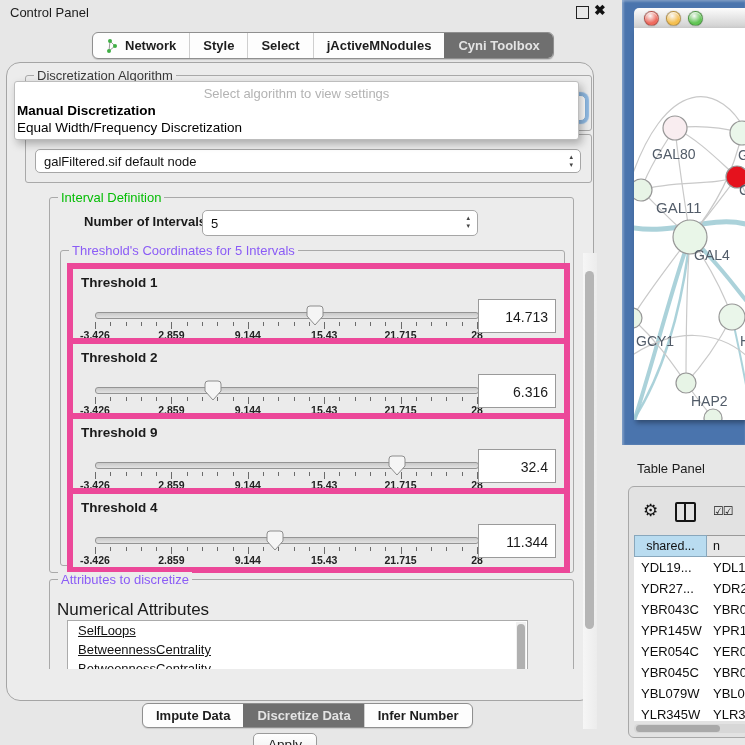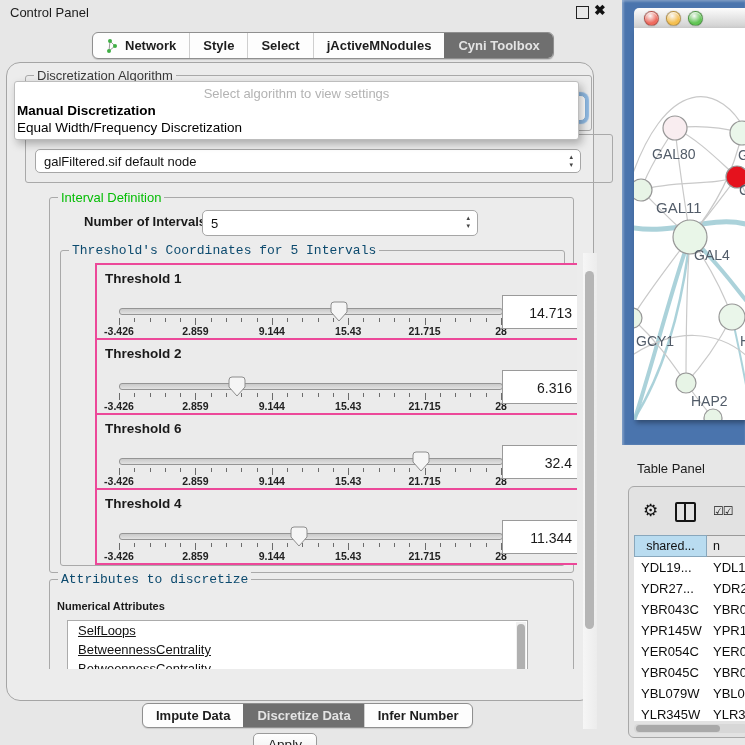--- a/index.html
+++ b/index.html
@@ -22,21 +22,21 @@
   .seg .nicon{margin-right:6px;display:inline-flex;}
 
   
   #panel{left:6px;top:62px;width:586px;height:637px;background:#ececec;
     border:1px solid #a5a5a5;border-radius:14px;}
 
   .group{position:absolute;border:1px solid #a9a9a9;border-radius:3px;}
   .gtitle{position:absolute;top:-8px;left:8px;background:#ececec;padding:0 3px;
     font-size:13px;line-height:15px;white-space:nowrap;}
   .gtitle.green{color:#05bd05;}
-  .gtitle.blue{color:#0c4a6e;font-family:Liberation Mono, monospace;}
+  .gtitle.blue{color:#8b5cf6;}
   .gtitle.plain{color:#3a3a3a;}
 
   .combo{position:absolute;background:#fff;border:1px solid #a6a6a6;border-radius:5px;
     height:24px;display:flex;align-items:center;padding-left:8px;font-size:13px;color:#111;}
   .stepper{position:absolute;right:7px;top:3px;display:flex;flex-direction:column;
     align-items:center;color:#444;font-size:7px;line-height:8px;}
 
   
   #popup{left:14px;top:81px;width:563px;height:57px;background:#fff;
     border:1px solid #bdbdbd;border-radius:3px;box-shadow:3px 4px 8px rgba(0,0,0,.28);z-index:50;}
@@ -50,35 +50,35 @@
   
   #viewport{left:10px;top:188px;width:566px;height:480px;overflow:hidden;}
   #vscroll{left:576px;top:190px;width:14px;height:476px;background:linear-gradient(90deg,#f6f6f6,#ececec);}
   #vscroll .thumb{position:absolute;left:2px;top:18px;width:9px;height:358px;background:#b5b5b5;border-radius:5px;}
 
   #interval-group{left:38px;top:8px;width:523px;height:374px;}
   #num-label{left:34px;top:16px;font-weight:bold;font-size:13px;}
   #num-combo{left:152px;top:12px;width:266px;}
   #thr-group{left:10px;top:52px;width:503px;height:314px;}
 
-  .thr-panel{position:absolute;left:6px;width:491px;height:73px;border:2px solid #ec4899;background:#ebebeb;margin-left:28px;}
+  .thr-panel{position:absolute;left:6px;width:491px;height:73px;border:6px solid #ec4899;background:#ebebeb;}
   .thr-label{position:absolute;left:8px;top:6px;font-weight:bold;font-size:13.5px;}
   .track{position:absolute;left:22px;top:43px;width:382px;height:5px;border:1px solid #949494;
     border-radius:3px;background:linear-gradient(#c9c9c9,#e2e2e2);}
   .handle{position:absolute;top:36px;}
   .ticks{position:absolute;left:22px;top:53px;width:382px;height:7px;}
   .tick{position:absolute;top:0;width:1px;height:4px;background:#6b6b6b;}
   .tick.maj{height:7px;}
   .ticklabels{position:absolute;left:22px;top:60px;width:382px;height:12px;}
   .ticklabels span{position:absolute;transform:translateX(-50%);font-size:10.5px;font-weight:bold;color:#222;white-space:nowrap;}
   .valbox{position:absolute;right:8px;top:30px;width:78px;height:34px;background:#fff;
     border:1px solid #9a9a9a;font-size:14px;text-align:right;line-height:34px;padding-right:7px;box-sizing:border-box;}
 
   #attr-group{left:38px;top:390px;width:523px;height:118px;}
-  #attr-header{position:absolute;left:7px;top:20px;font-weight:bold;font-size:11px;}
+  #attr-header{position:absolute;left:7px;top:20px;font-weight:normal;font-size:17px;}
   #attr-list{position:absolute;left:17px;top:40px;width:459px;height:76px;background:#fff;
     border:1px solid #ababab;overflow:hidden;text-decoration:underline;}
   .attr-item{padding-left:10px;font-size:13px;line-height:19px;color:#111;}
   #attr-scroll{position:absolute;right:1px;top:1px;width:10px;height:74px;background:#f1f1f1;}
   #attr-scroll .thumb{position:absolute;left:1px;top:2px;width:8px;height:48px;background:#b0b0b0;border-radius:4px;}
 
   #apply-btn{left:246px;top:670px;width:62px;height:22px;background:linear-gradient(#fff,#ededed);
     border:1px solid #9b9b9b;border-radius:5px;font-size:13.5px;text-align:center;line-height:21px;}
 
   #bottom-tabs{left:142px;top:703px;height:23px;display:flex;border:1px solid #8f8f8f;
@@ -147,21 +147,21 @@
       <span>Cyni Toolbox</span>
     </div>
   </div>
 
 <div id="panel" class="abs">
 
   <div class="group" id="algo-group" style="left:18px;top:12px;width:565px;height:54px;">
     <span class="gtitle plain">Discretization Algorithm</span>
   </div>
 
-  <div class="group" style="left:18px;top:71px;width:565px;height:47px;padding-left:21px;">
+  <div class="group" style="left:18px;top:71px;width:565px;height:47px;">
     <span class="gtitle plain" style="color:#111;">Table Data</span>
     <div class="combo" style="left:9px;top:14px;width:546px;box-sizing:border-box;">
       <span>galFiltered.sif default node</span>
       <span class="stepper">▴<br>▾</span>
     </div>
   </div>
 
   <div id="viewport" class="abs" style="left:4px;top:126px;">
 
     <div class="group" id="interval-group">
@@ -256,21 +256,21 @@
                 <span style="left:0%">-3.426</span>
                 <span style="left:20%">2.859</span>
                 <span style="left:40%">9.144</span>
                 <span style="left:60%">15.43</span>
                 <span style="left:80%">21.715</span>
                 <span style="left:100%">28</span>
               </div>
     <div class="valbox">6.316</div>
   </div>
             <div class="thr-panel" style="top:162px">
-    <div class="thr-label">Threshold 6</div>
+    <div class="thr-label">Threshold 9</div>
     <div class="track"></div>
     <svg class="handle" style="left:calc(22px + 79% * 3.82px / 1% * 0 + 292.8px)" width="18" height="21" viewBox="0 0 18 21">
       <path d="M4,1 h10 a3,3 0 0 1 3,3 v7 l-8,9 -8,-9 v-7 a3,3 0 0 1 3,-3 z" fill="#f5f5f5" stroke="#8d8d8d"></path>
     </svg>
     <div class="ticks">
                 <i class="tick maj" style="left:0%"></i>
                 <i class="tick" style="left:4%"></i>
                 <i class="tick" style="left:8%"></i>
                 <i class="tick" style="left:12%"></i>
                 <i class="tick" style="left:16%"></i>

